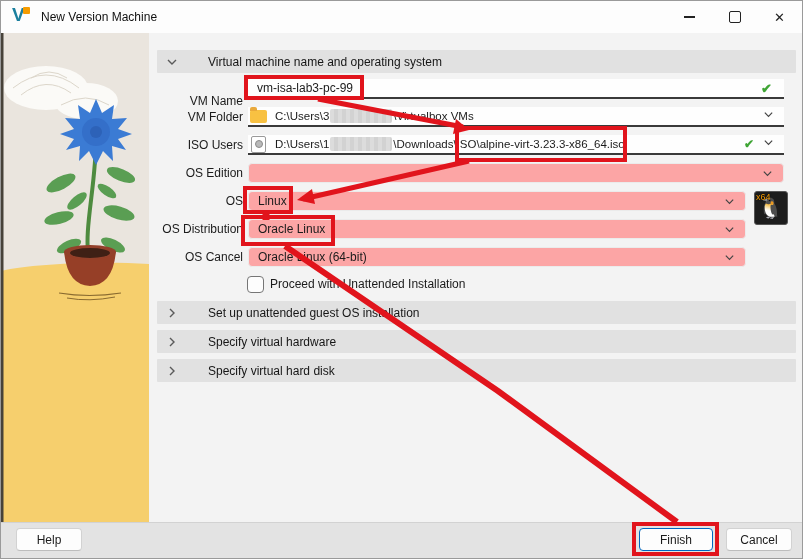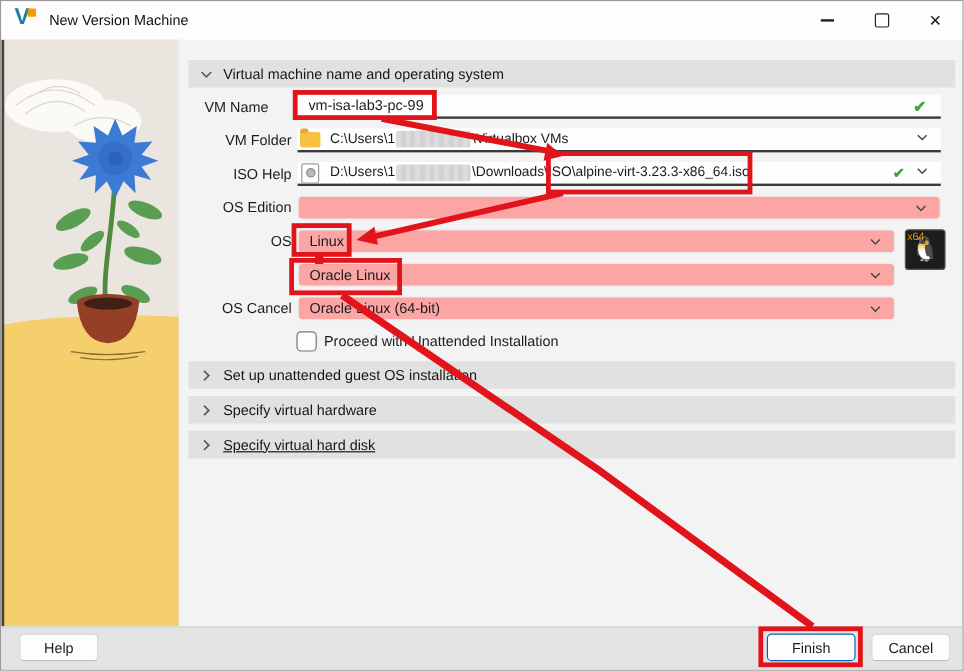--- a/index.html
+++ b/index.html
@@ -13,21 +13,21 @@
   #win-title{margin-left:7px;font-size:12px;color:#111;}
   #win-controls{position:absolute;right:0;top:0;height:32px;display:flex;}
   .winbtn{width:45px;height:32px;display:flex;align-items:center;justify-content:center;color:#222;}
   .glyph-min{display:block;width:11px;height:1.4px;background:#222;}
   .glyph-max{display:block;width:10px;height:10px;border:1.4px solid #222;border-radius:2px;}
   .glyph-close{font-size:13px;line-height:1;}
   
   #sidebar{position:absolute;left:0;top:32px;width:148px;height:489px;background:#eae5de;overflow:hidden;}
   
   .section-header{position:absolute;left:156px;width:639px;height:23px;background:#e1e1e1;
-      display:flex;align-items:center;border-radius:1px;}
+      display:flex;align-items:center;border-radius:1px;gap:22px;}
   .section-header .chev{margin:0 8px 0 9px;display:flex;}
   .section-header span.txt{color:#161616;}
   .row-label{position:absolute;left:150px;width:92px;height:20px;line-height:20px;text-align:right;color:#1b1b1b;}
   .field{position:absolute;left:247px;height:20px;background:#fefefe;box-sizing:border-box;display:flex;align-items:center;}
   .field.underlined{border-bottom:2px solid #3a3a3a;width:536px;}
   .field.combo{border:1px solid #ebebeb;border-radius:4px;background:#fca5a5;}
   .path-text{font-size:11.5px;white-space:pre;}
   .blurblock{display:inline-block;width:62px;height:14px;margin:0 1px;border-radius:2px;
       background:repeating-linear-gradient(90deg,#dcdcdc 0 4px,#d2d2d2 4px 8px);}
   .green-check{color:#3fa535;font-size:13px;font-weight:bold;}
@@ -120,40 +120,40 @@
 
   <div class="section-header" style="top:49px;">
     <span class="chev">
       <svg width="12" height="12" viewBox="0 0 12 12">
           <polyline points="2,4 6,8 10,4" fill="none" stroke="#5a5a5a" stroke-width="1.4"></polyline>
         </svg>
     </span>
     <span class="txt">Virtual machine name and operating system</span>
   </div>
 
-  <div class="row-label" style="top:78px;text-align:center;">VM Name</div>
+  <div class="row-label" style="top:90px;">VM Name</div>
   <div class="field underlined" style="top:78px;">
     <span style="margin-left:9px;">vm-isa-lab3-pc-99</span>
     <span class="green-check" style="position:absolute;right:12px;">✔</span>
   </div>
 
   <div class="row-label" style="top:106px;">VM Folder</div>
   <div class="field underlined" style="top:106px;">
     <span class="foldericon"></span>
-    <span class="path-text">C:\Users\1</span>
+    <span class="path-text">C:\Users\3</span>
     <span class="blurblock"></span>
     <span class="path-text">\Virtualbox VMs</span>
     <span style="position:absolute;right:10px;">
       <svg width="11" height="11" viewBox="0 0 12 12">
           <polyline points="2,4 6,8 10,4" fill="none" stroke="#444" stroke-width="1.3"></polyline>
         </svg>
     </span>
   </div>
 
-  <div class="row-label" style="top:134px;">ISO Help</div>
+  <div class="row-label" style="top:134px;">ISO Users</div>
   <div class="field underlined" style="top:134px;">
     <span class="isoicon"></span>
     <span class="path-text">D:\Users\1</span>
     <span class="blurblock"></span>
     <span class="path-text">\Downloads\ISO</span>
       <span class="path-text">\alpine-virt-3.23.3-x86_64.iso</span>
     <span class="green-check" style="position:absolute;right:30px;font-size:12px;">✔</span>
     <span style="position:absolute;right:10px;">
       <svg width="11" height="11" viewBox="0 0 12 12">
           <polyline points="2,4 6,8 10,4" fill="none" stroke="#444" stroke-width="1.3"></polyline>
@@ -178,20 +178,21 @@
       <svg width="11" height="11" viewBox="0 0 12 12">
           <polyline points="2,4 6,8 10,4" fill="none" stroke="#444" stroke-width="1.3"></polyline>
         </svg>
     </span>
   </div>
   <div id="os-type-icon">
     <span class="tux">🐧</span>
     <span class="badge">x64</span>
   </div>
 
+  <div class="row-label" style="top:218px;">OS Distribution</div>
   <div class="field combo" style="top:218px;width:498px;">
     <span style="margin-left:9px;">Oracle Linux</span>
     <span style="position:absolute;right:10px;top:4px;">
       <svg width="11" height="11" viewBox="0 0 12 12">
           <polyline points="2,4 6,8 10,4" fill="none" stroke="#444" stroke-width="1.3"></polyline>
         </svg>
     </span>
   </div>
 
   <div class="row-label" style="top:246px;">OS Cancel</div>
@@ -216,21 +217,21 @@
     <span class="txt">Set up unattended guest OS installation</span>
   </div>
   <div class="section-header" style="top:329px;">
     <span class="chev">
       <svg width="12" height="12" viewBox="0 0 12 12">
           <polyline points="4,2 8,6 4,10" fill="none" stroke="#5a5a5a" stroke-width="1.4"></polyline>
         </svg>
     </span>
     <span class="txt">Specify virtual hardware</span>
   </div>
-  <div class="section-header" style="top:358px;text-decoration:underline;">
+  <div class="section-header" style="top:358px;">
     <span class="chev">
       <svg width="12" height="12" viewBox="0 0 12 12">
           <polyline points="4,2 8,6 4,10" fill="none" stroke="#5a5a5a" stroke-width="1.4"></polyline>
         </svg>
     </span>
     <span class="txt">Specify virtual hard disk</span>
   </div>
 
   <div id="bottombar"></div>
   <div class="btn" style="left:15px;width:66px;">Help</div>

